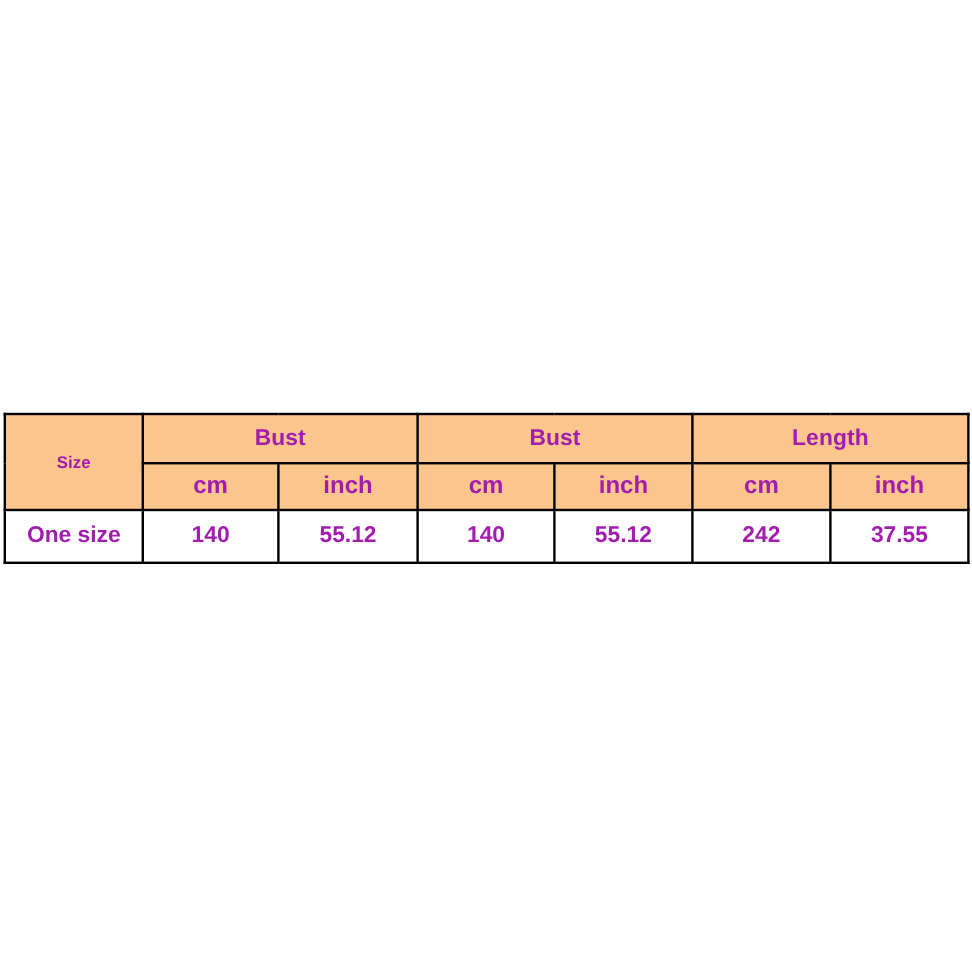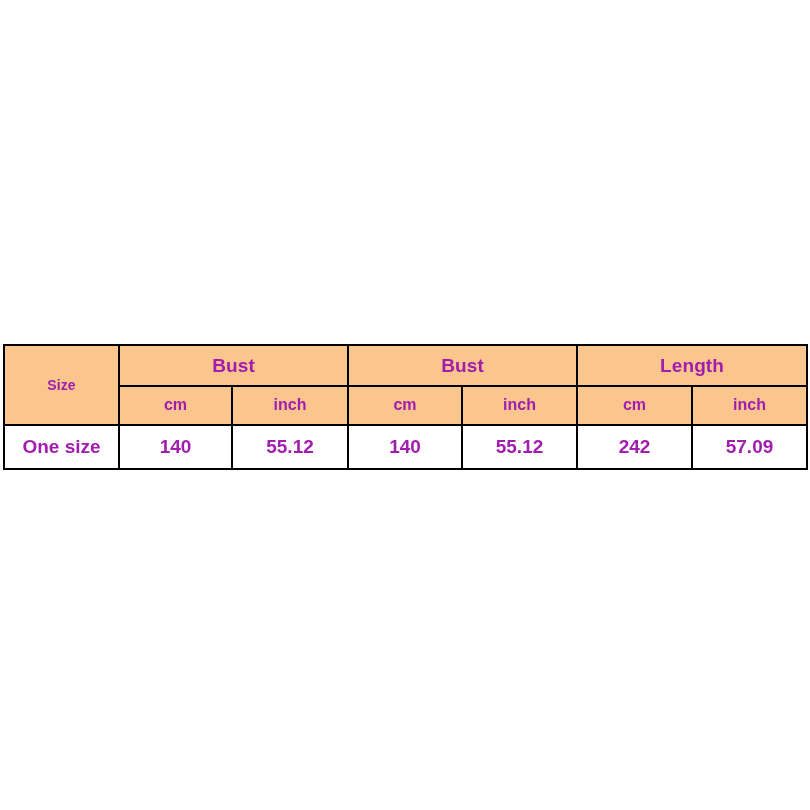--- a/index.html
+++ b/index.html
@@ -55,21 +55,21 @@
     letter-spacing: 0.1px;
   }
 
   .size-label {
     font-size: 14px;
     letter-spacing: 0.1px;
   }
 
   
   .unit-label {
-    font-size: 16px;
+    font-size: 20px;
     margin-top: 10px;
   }
 
   
   .data-row td {
     background: #ffffff;
     font-size: 19px;
   }
 
   .data-row td.rowhead {
@@ -120,17 +120,17 @@
       </tr>
     </thead>
     <tbody>
       <tr class="r-data data-row">
         <td class="rowhead">One size</td>
         <td>140</td>
         <td>55.12</td>
         <td>140</td>
         <td>55.12</td>
         <td>242</td>
-        <td>57.09</td>
+        <td>37.55</td>
       </tr>
     </tbody>
   </table>
 </div>
 
 </body></html>

